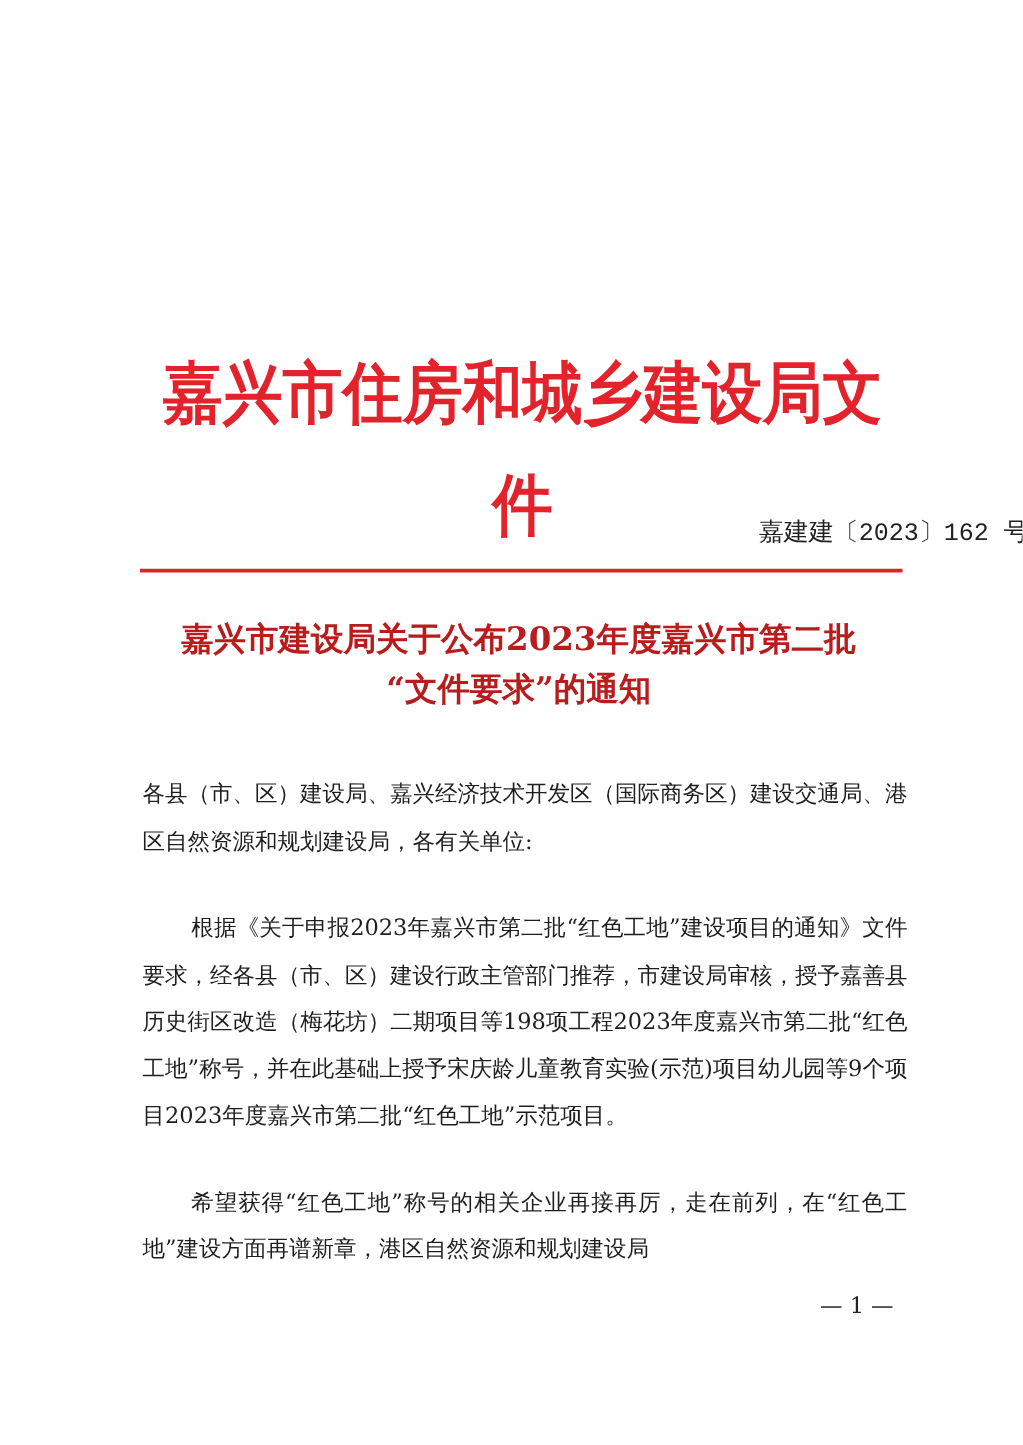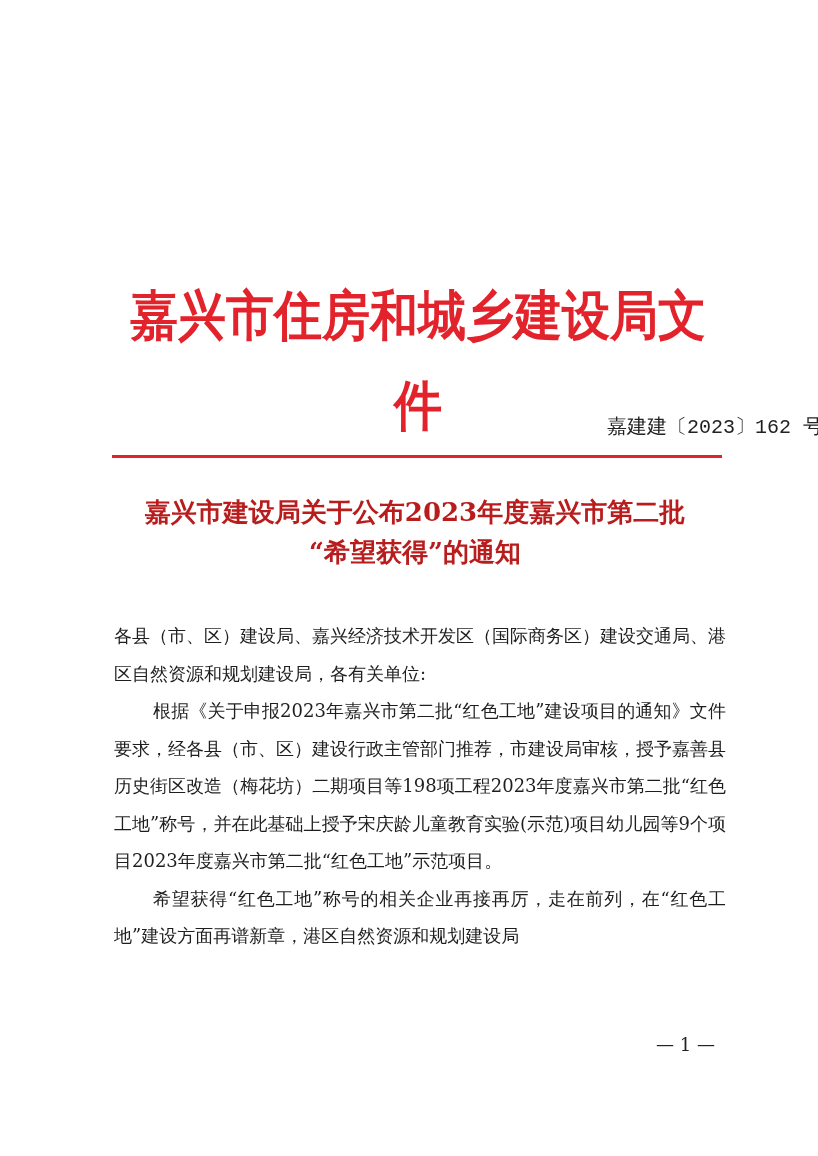--- a/index.html
+++ b/index.html
@@ -26,36 +26,36 @@
     text-align: center; color: #b91c1c;
     font-family: "DejaVu Serif", serif; font-weight: bold;
     font-size: 26px; line-height: 40px;
   }
   .body-text {
     position: absolute; left: 114px; top: 617px; width: 612px;
     color: #1e1e1e; font-family: "DejaVu Serif", serif;
     font-size: 18px; line-height: 37.5px; text-align: justify;
   }
   .body-text p { margin: 0; }
-  .body-text .indent { text-indent: 39px; }
+  .body-text .indent { text-indent: 39px; margin-top: 32px; }
   .page-number {
     position: absolute; left: 656px; top: 1034px;
     color: #222; font-family: "DejaVu Serif", serif; font-size: 18px;
   }
 </style>
 </head>
 <body>
 
 <div class="page">
   <div class="header-title">嘉兴市住房和城乡建设局文件</div>
   <div class="doc-number">嘉建建〔2023〕162 号</div>
   <div class="red-rule"></div>
   <div class="notice-title">
     <div>嘉兴市建设局关于公布2023年度嘉兴市第二批</div>
-    <div>“希望获得”的通知</div>
+    <div>“文件要求”的通知</div>
   </div>
   <div class="body-text">
     <p>各县（市、区）建设局、嘉兴经济技术开发区（国际商务区）建设交通局、港区自然资源和规划建设局，各有关单位:</p>
     <p class="indent">根据《关于申报2023年嘉兴市第二批“红色工地”建设项目的通知》文件要求，经各县（市、区）建设行政主管部门推荐，市建设局审核，授予嘉善县历史街区改造（梅花坊）二期项目等198项工程2023年度嘉兴市第二批“红色工地”称号，并在此基础上授予宋庆龄儿童教育实验(示范)项目幼儿园等9个项目2023年度嘉兴市第二批“红色工地”示范项目。</p>
     <p class="indent">希望获得“红色工地”称号的相关企业再接再厉，走在前列，在“红色工地”建设方面再谱新章，港区自然资源和规划建设局</p>
   </div>
   <div class="page-number">— 1 —</div>
 </div>
 
 </body></html>

